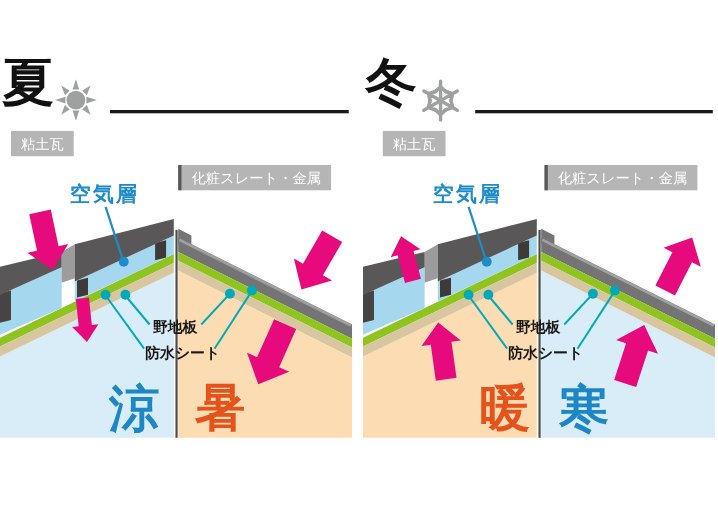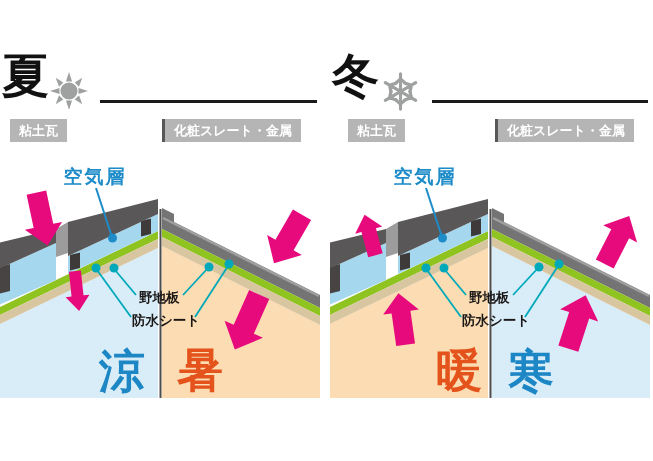--- a/index.html
+++ b/index.html
@@ -8,22 +8,22 @@
   .half{position:absolute;top:0;width:330px;height:461px;}
   .half.summer{left:0;}
   .half.winter{left:330px;width:323px;}
   .season{position:absolute;left:2px;top:52px;font-family:"DejaVu Serif","Liberation Serif",serif;
           font-weight:bold;font-size:47px;line-height:1;color:#111;}
   .season-icon{position:absolute;left:50px;top:71px;}
   .rule{position:absolute;top:100px;height:3px;background:#1a1a1a;}
   .summer .rule{left:100px;width:217px;}
   .winter .rule{left:102px;width:216px;}
   .badge{position:absolute;top:119px;background:#b5b5b6;color:#ffffff;
-         font-weight:bold;font-size:13px;line-height:1;padding:5px 9px;white-space:nowrap;}
-  .badge.right{border-left:3px solid #595757;}
+         font-weight:normal;font-size:13px;line-height:1;padding:5px 9px;white-space:nowrap;}
+  .badge.right{border-left:3px solid #595757;margin-top:31px;}
   .summer .badge.left{left:10px;}  .summer .badge.right{left:162px;}
   .winter .badge.left{left:18px;}  .winter .badge.right{left:165px;}
   .diagram{position:absolute;left:0;top:165px;}
   
   .c-tile{fill:#595757}   .c-slate{fill:#757474} .c-face{fill:#9c9c9d}
   .c-batten{fill:#3e3a39} .c-dark{fill:#474443}
   .c-green{fill:#8fc31f}  .c-tan{fill:#d8c6a1}   .c-air{fill:#a5d8ee}
   .c-cool{fill:#d9edf8}   .c-warm{fill:#fcdcb2}
   .c-arrow{fill:#e60a7c}
   .divider{fill:#4d4d4d}

